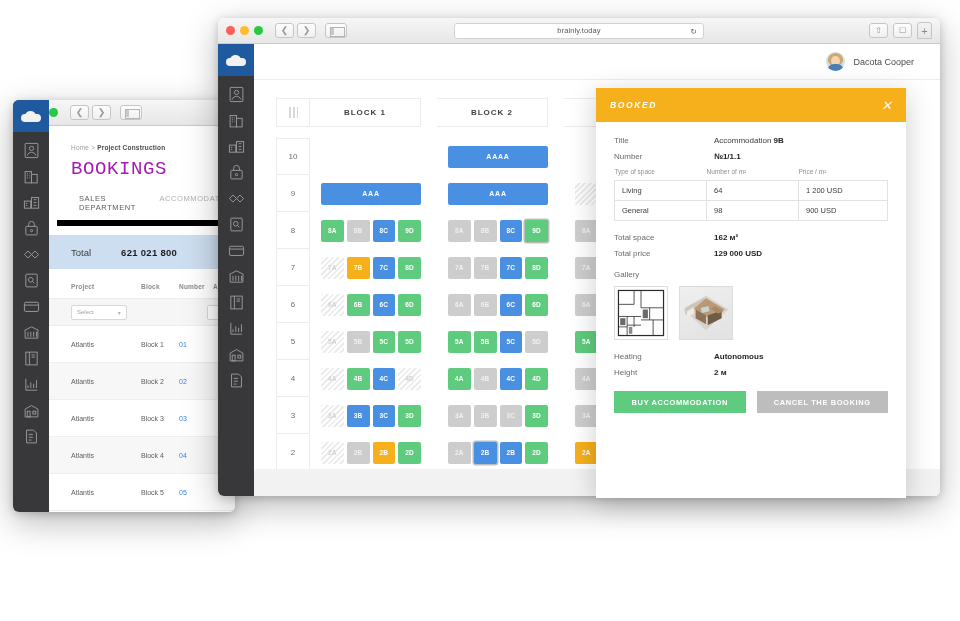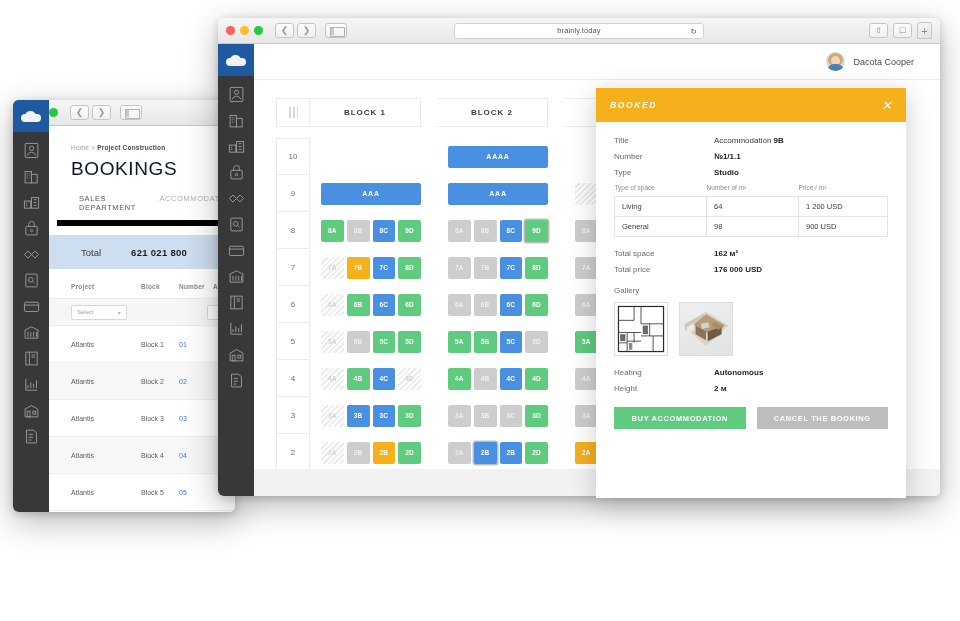--- a/index.html
+++ b/index.html
@@ -59,27 +59,27 @@
                 align-items:center; gap:9px; }
   .sicon { width:17px; height:17px; opacity:.62; }
   .sicon svg { width:100%; height:100%; display:block; }
 
   
   #backWin { left:13px; top:100px; width:222px; height:412px; }
   #backWin .content { position:absolute; left:36px; right:0; top:26px; bottom:0;
                       background:#fff; }
   .crumb { font-size:6.5px; color:#9aa0a6; padding:18px 0 0 22px; letter-spacing:.2px;}
   .crumb b { color:#4a4a4a; font-weight:700;}
-  .bigtitle { font-size:19px; color:#0f172a; letter-spacing:.6px; padding:7px 0 0 22px;
-              font-weight:400;}
+  .bigtitle { font-size:19px; color:#a21caf; letter-spacing:.6px; padding:7px 0 0 22px;
+              font-weight:400;font-family:Liberation Mono, monospace;}
   .tabrow { display:flex; gap:14px; padding:14px 0 8px 22px; border-bottom:6px solid #000000;
             font-size:7.5px; color:#5c5c5c; letter-spacing:.6px;margin-left:8px;}
   .tabrow .muted{color:#b0b0b0;}
   .totalbar { background:#cddef0; height:34px; display:flex; align-items:center;
-              padding-left:32px; gap:30px; margin-top:9px;}
+              padding-left:22px; gap:30px; margin-top:9px;}
   .totalbar .l{font-size:9.5px; color:#3c3c3c;}
   .totalbar .v{font-size:9.5px; color:#1c1c1c; font-weight:700; letter-spacing:.3px;}
   .thead { display:flex; padding:14px 0 8px 22px; font-size:6.5px; color:#8b8b8b;
            font-weight:700; letter-spacing:.2px; }
   .thead span:nth-child(1){width:70px;}
   .thead span:nth-child(2){width:38px;}
   .thead span:nth-child(3){width:34px;}
   .filterrow{ background:#f6f6f6; height:28px; display:flex; align-items:center;
               padding-left:22px; gap:8px; border-top:1px solid #ececec;
               border-bottom:1px solid #ececec;}
@@ -742,24 +742,20 @@
     <div class="p-body">
 
       <div class="kv">
         <span class="k">Title</span>
         <span class="v"><span>Accommodation </span><b>9B</b></span>
       </div>
       <div class="kv">
         <span class="k">Number</span>
         <span class="v bold">№1/1.1</span>
       </div>
-      <div class="kv">
-        <span class="k">Type</span>
-        <span class="v bold">Studio</span>
-      </div>
 
 
       <table class="sptab">
         <tbody>
             <tr>
           <th>Type of space</th>
           <th>Number of m²</th>
           <th>Price / m²</th>
         </tr>
         <tr>
@@ -775,21 +771,21 @@
       </tbody>
         </table>
 
       <div style="height:12px"></div>
       <div class="kv">
         <span class="k">Total space</span>
         <span class="v bold">162 м²</span>
       </div>
       <div class="kv">
         <span class="k">Total price</span>
-        <span class="v bold">176 000 USD</span>
+        <span class="v bold">129 000 USD</span>
       </div>
 
       <div class="sect">Gallery</div>
       <div class="gal">
         <div class="gthumb plan">
           <svg viewBox="0 0 60 60" fill="none" stroke="#3a3a3a" stroke-width="1">
             <rect x="4" y="4" width="52" height="52" stroke="#2b2b2b" stroke-width="1.4"></rect>
             <path d="M4 20h18M22 4v16M30 4v20M30 24h26M40 24v14M4 34h26M14 34v22M14 44h16M30 38h26M44 38v18M4 46h10M22 34v12"></path>
             <rect x="6" y="36" width="6" height="8" fill="#6a6a6a" stroke="none"></rect>
             <rect x="32" y="26" width="6" height="10" fill="#6a6a6a" stroke="none"></rect>

